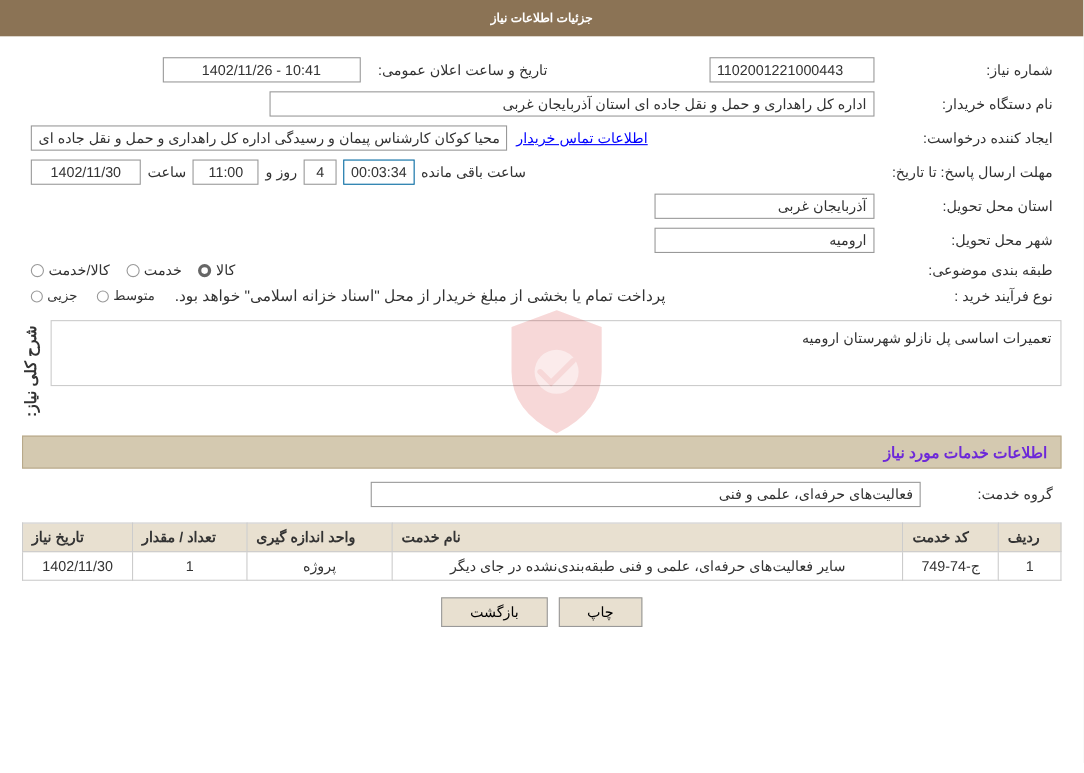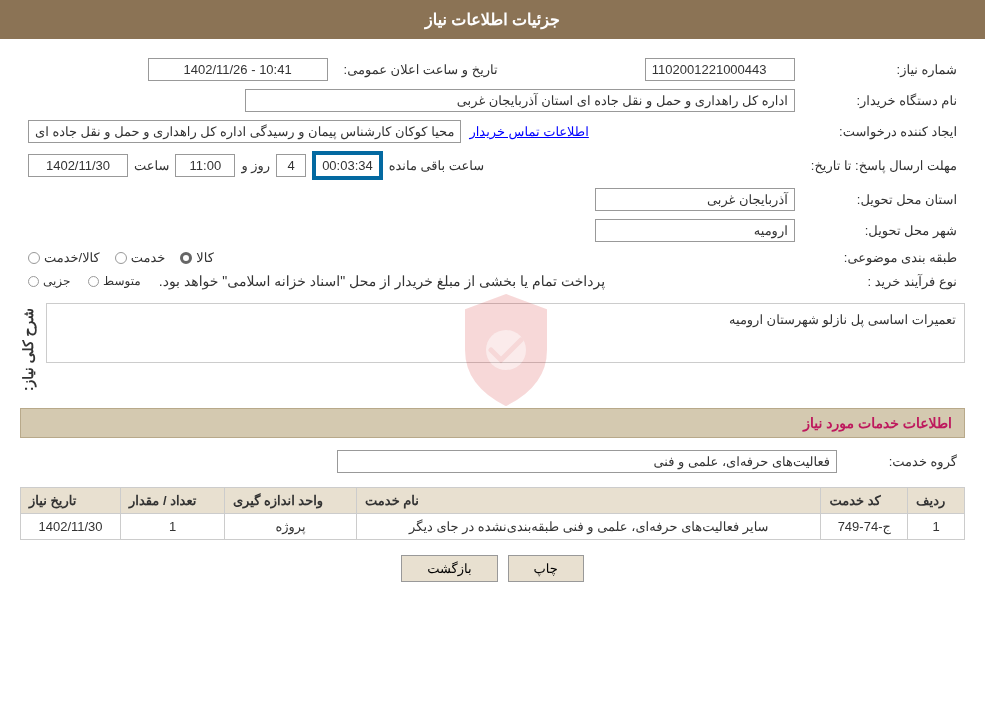--- a/index.html
+++ b/index.html
@@ -14,21 +14,21 @@
       width: 985px;
       min-height: 703px;
       background: #fff;
       margin: 0 auto;
     }
     .header-bar {
       background: #8B7355;
       color: #fff;
       text-align: center;
       padding: 10px 15px;
-      font-size: 16px;
+      font-size: 11px;
       font-weight: bold;
     }
     .content {
       padding: 15px 20px;
     }
     .info-table {
       width: 100%;
       border-collapse: collapse;
       margin-bottom: 10px;
     }
@@ -57,36 +57,36 @@
       min-width: 150px;
     }
     .section-title {
       background: #d4c9b0;
       border: 1px solid #b8a98a;
       padding: 6px 12px;
       font-weight: bold;
       font-size: 14px;
       margin: 12px 0 8px 0;
       text-align: right;
-      color: #be185d;
+      color: #6d28d9;
     }
     .date-box {
       border: 1px solid #999;
       padding: 3px 6px;
       background: #fff;
       display: inline-block;
     }
     .time-box {
       border: 1px solid #999;
       padding: 3px 6px;
       background: #fff;
       display: inline-block;
     }
     .countdown-box {
-      border: 4px solid #0369a1;
+      border: 1px solid #0369a1;
       padding: 3px 6px;
       background: #fff;
       display: inline-block;
       color: #333;
       direction: ltr;
       text-align: right;
     }
     .link-blue {
       color: #0000ff;
       text-decoration: underline;

